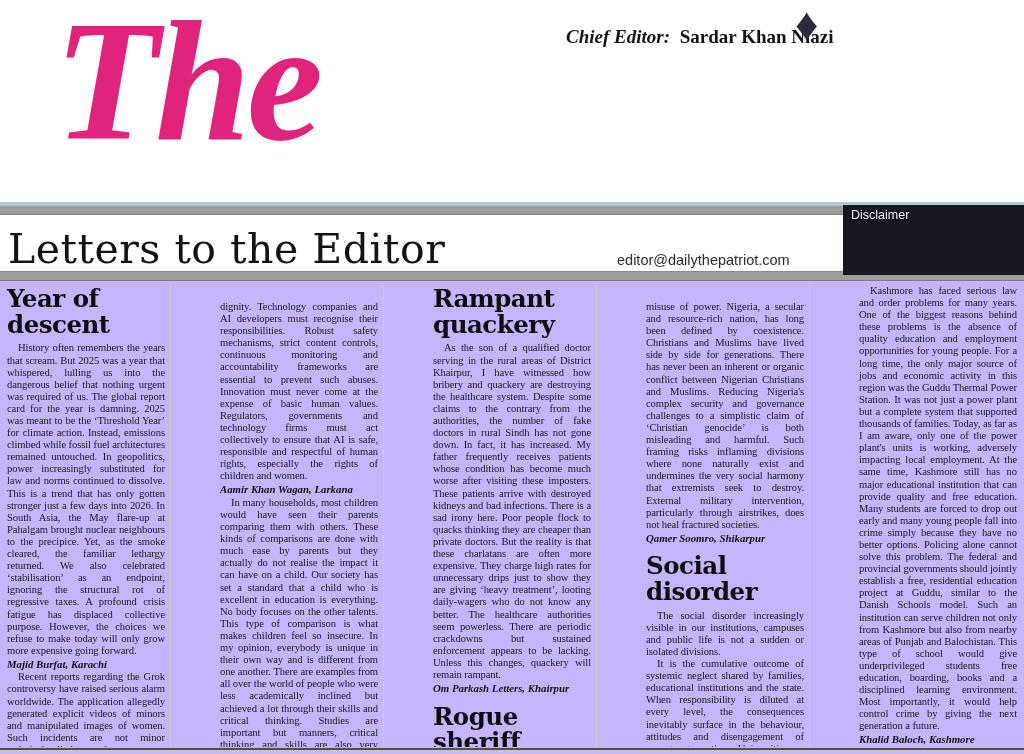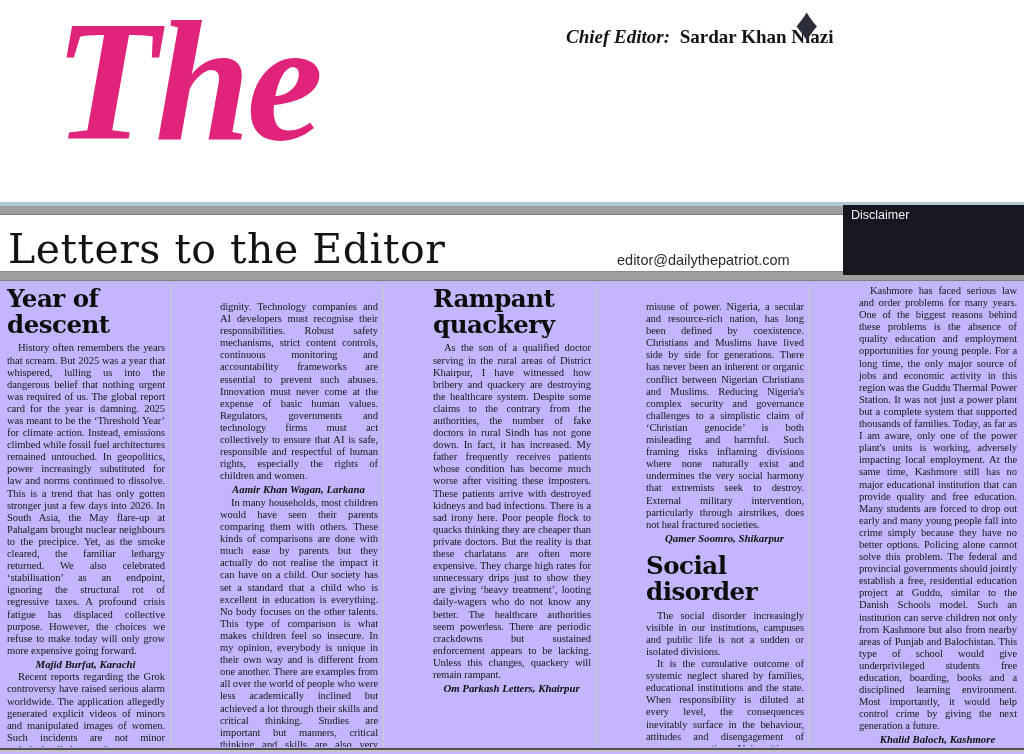--- a/index.html
+++ b/index.html
@@ -135,21 +135,21 @@
     color: #181818;
   }
   .letter-para.cont { padding-top: 16px; text-indent: 0; }
 
   .byline {
     margin: 1px 1px 1px 0;
     font-size: 10.8px;
     line-height: 12.5px;
     font-weight: bold;
     font-style: italic;
-    text-align: center;
+    text-align: left;
     white-space: pre-line;
     color: #101010;
   }
 
   
   .bottom-rule  { margin-top: 1px; height: 2px; background: #4f4f4f; }
   .bottom-rule2 { height: 2px; background: #c4c4c4; }
 </style>
 </head>
 <body>
@@ -188,20 +188,21 @@
       <div class="col">
         <p class="letter-para cont">dignity. Technology companies and AI developers must recognise their responsibilities. Robust safety mechanisms, strict content controls, continuous monitoring and accountability frameworks are essential to prevent such abuses. Innovation must never come at the expense of basic human values. Regulators, governments and technology firms must act collectively to ensure that AI is safe, responsible and respectful of human rights, especially the rights of children and women.</p>
         <div class="byline">Aamir Khan Wagan, Larkana</div>
         <p class="letter-para">In many households, most children would have seen their parents comparing them with others. These kinds of comparisons are done with much ease by parents but they actually do not realise the impact it can have on a child. Our society has set a standard that a child who is excellent in education is everything. No body focuses on the other talents. This type of comparison is what makes children feel so insecure. In my opinion, everybody is unique in their own way and is different from one another. There are examples from all over the world of people who were less academically inclined but achieved a lot through their skills and critical thinking. Studies are important but manners, critical thinking and skills are also very important.</p>
         <div class="byline">Ayesha Adeel Khawaja, Lahore</div>
       </div>
       <div class="col">
         <h3 class="letter-heading">Rampant quackery</h3>
         <p class="letter-para">As the son of a qualified doctor serving in the rural areas of District Khairpur, I have witnessed how bribery and quackery are destroying the healthcare system. Despite some claims to the contrary from the authorities, the number of fake doctors in rural Sindh has not gone down. In fact, it has increased. My father frequently receives patients whose condition has become much worse after visiting these imposters. These patients arrive with destroyed kidneys and bad infections. There is a sad irony here. Poor people flock to quacks thinking they are cheaper than private doctors. But the reality is that these charlatans are often more expensive. They charge high rates for unnecessary drips just to show they are giving ‘heavy treatment’, looting daily-wagers who do not know any better. The healthcare authorities seem powerless. There are periodic crackdowns but sustained enforcement appears to be lacking. Unless this changes, quackery will remain rampant.</p>
         <div class="byline">Om Parkash Letters, Khairpur</div>
+        <h3 class="letter-heading">Rogue sheriff</h3>
       </div>
       <div class="col">
         <p class="letter-para cont">misuse of power. Nigeria, a secular and resource-rich nation, has long been defined by coexistence. Christians and Muslims have lived side by side for generations. There has never been an inherent or organic conflict between Nigerian Christians and Muslims. Reducing Nigeria's complex security and governance challenges to a simplistic claim of ‘Christian genocide’ is both misleading and harmful. Such framing risks inflaming divisions where none naturally exist and undermines the very social harmony that extremists seek to destroy. External military intervention, particularly through airstrikes, does not heal fractured societies.</p>
         <div class="byline">Qamer Soomro, Shikarpur</div>
         <h3 class="letter-heading">Social disorder</h3>
         <p class="letter-para">The social disorder increasingly visible in our institutions, campuses and public life is not a sudden or isolated divisions.</p>
         <p class="letter-para">It is the cumulative outcome of systemic neglect shared by families, educational institutions and the state. When responsibility is diluted at every level, the consequences inevitably surface in the behaviour, attitudes and disengagement of younger generations. Universities are frequently blamed for declining standards, yet they operate at the final stage of a long process.</p>
         <div class="byline">Dr Zafar H Ibupoto and
 Dr Intikhab Ulfat, Karachi</div>
       </div>

